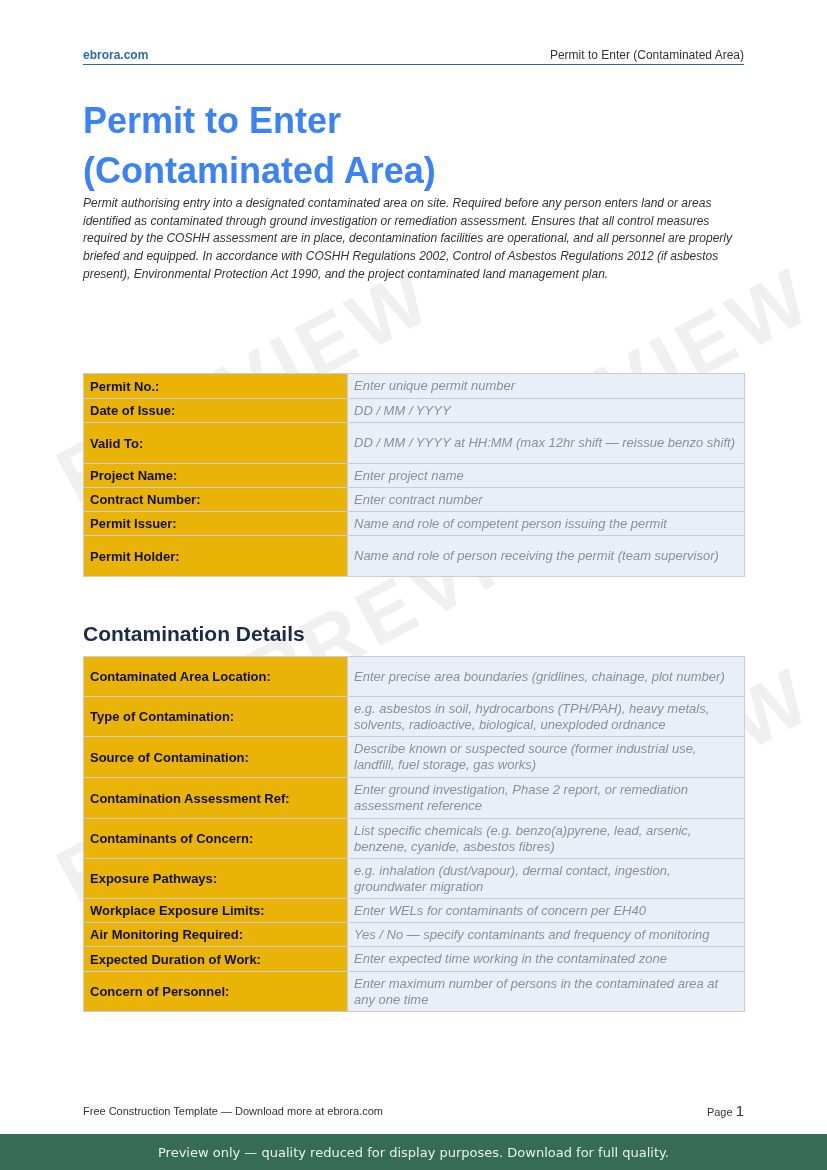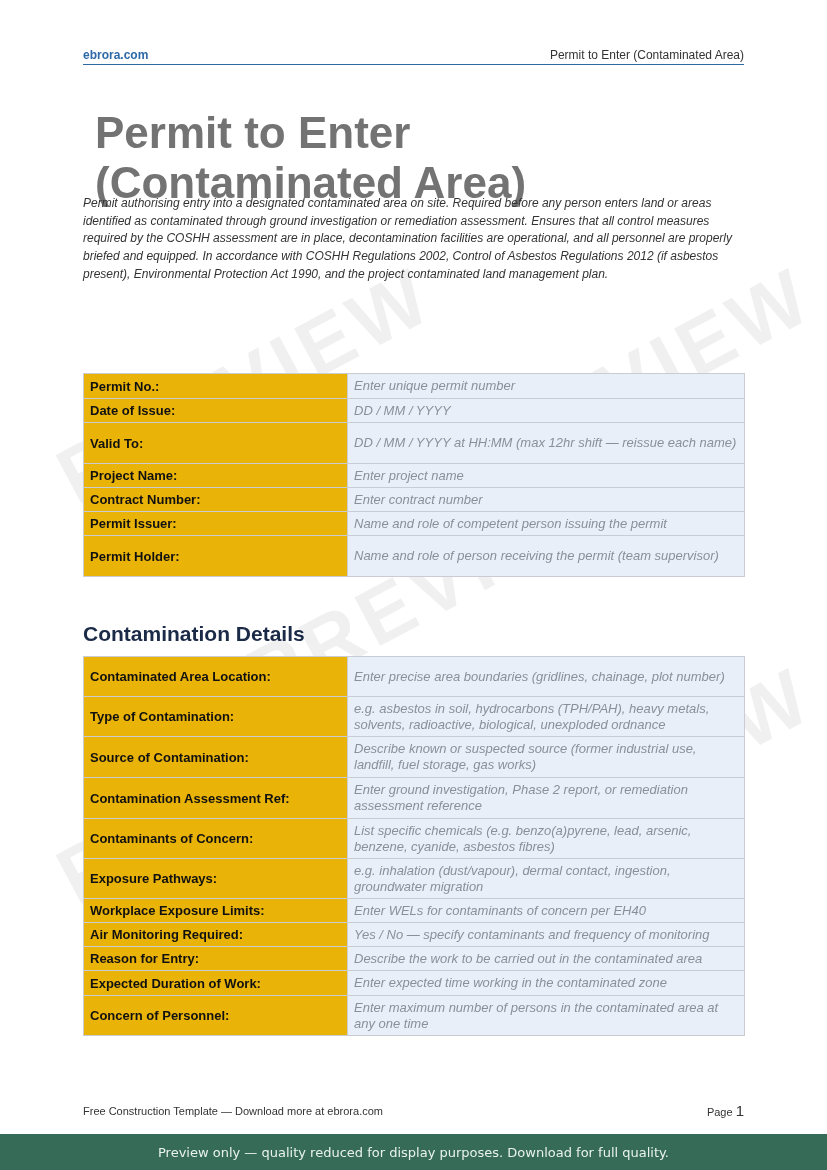--- a/index.html
+++ b/index.html
@@ -10,22 +10,22 @@
     color: #222;
   }
   .running-header {
     position: absolute; top: 48px; left: 83px; width: 661px;
     display: flex; justify-content: space-between; align-items: flex-start;
     border-bottom: 1px solid #2e6aa0; padding-bottom: 2px; font-size: 12px;
   }
   .brand { color: #2e6aa8; font-weight: bold; }
   .doc-ref { color: #333; }
   h1 {
-    position: absolute; top: 96px; left: 83px; margin: 12px;
-    font-size: 44px; line-height: 50px; font-weight: bold; color: #737373;
+    position: absolute; top: 96px; left: 83px; margin: 0;
+    font-size: 36px; line-height: 50px; font-weight: bold; color: #3b82f6;
   }
   .intro {
     position: absolute; top: 195px; left: 83px; width: 661px; margin: 0;
     font-size: 12px; line-height: 17.7px; font-style: italic; color: #333;
   }
   h2 {
     position: absolute; left: 83px; margin: 0;
     font-size: 21px; font-weight: bold; color: #1b2a47;
   }
   table {
@@ -75,21 +75,21 @@
       <tr style="height: 25px;">
         <td class="label">Permit No.:</td>
         <td class="value">Enter unique permit number</td>
       </tr>
       <tr style="height: 24px;">
         <td class="label">Date of Issue:</td>
         <td class="value">DD / MM / YYYY</td>
       </tr>
       <tr style="height: 41px;">
         <td class="label">Valid To:</td>
-        <td class="value">DD / MM / YYYY at HH:MM (max 12hr shift — reissue each name)</td>
+        <td class="value">DD / MM / YYYY at HH:MM (max 12hr shift — reissue benzo shift)</td>
       </tr>
       <tr style="height: 24px;">
         <td class="label">Project Name:</td>
         <td class="value">Enter project name</td>
       </tr>
       <tr style="height: 24px;">
         <td class="label">Contract Number:</td>
         <td class="value">Enter contract number</td>
       </tr>
       <tr style="height: 24px;">
@@ -131,24 +131,20 @@
         <td class="value">e.g. inhalation (dust/vapour), dermal contact, ingestion, groundwater migration</td>
       </tr>
       <tr style="height: 24px;">
         <td class="label">Workplace Exposure Limits:</td>
         <td class="value">Enter WELs for contaminants of concern per EH40</td>
       </tr>
       <tr style="height: 24px;">
         <td class="label">Air Monitoring Required:</td>
         <td class="value">Yes / No — specify contaminants and frequency of monitoring</td>
       </tr>
-      <tr style="height: 24px;">
-        <td class="label">Reason for Entry:</td>
-        <td class="value">Describe the work to be carried out in the contaminated area</td>
-      </tr>
       <tr style="height: 25px;">
         <td class="label">Expected Duration of Work:</td>
         <td class="value">Enter expected time working in the contaminated zone</td>
       </tr>
       <tr style="height: 40px;">
         <td class="label">Concern of Personnel:</td>
         <td class="value">Enter maximum number of persons in the contaminated area at any one time</td>
       </tr>
     </tbody>
 </table>

